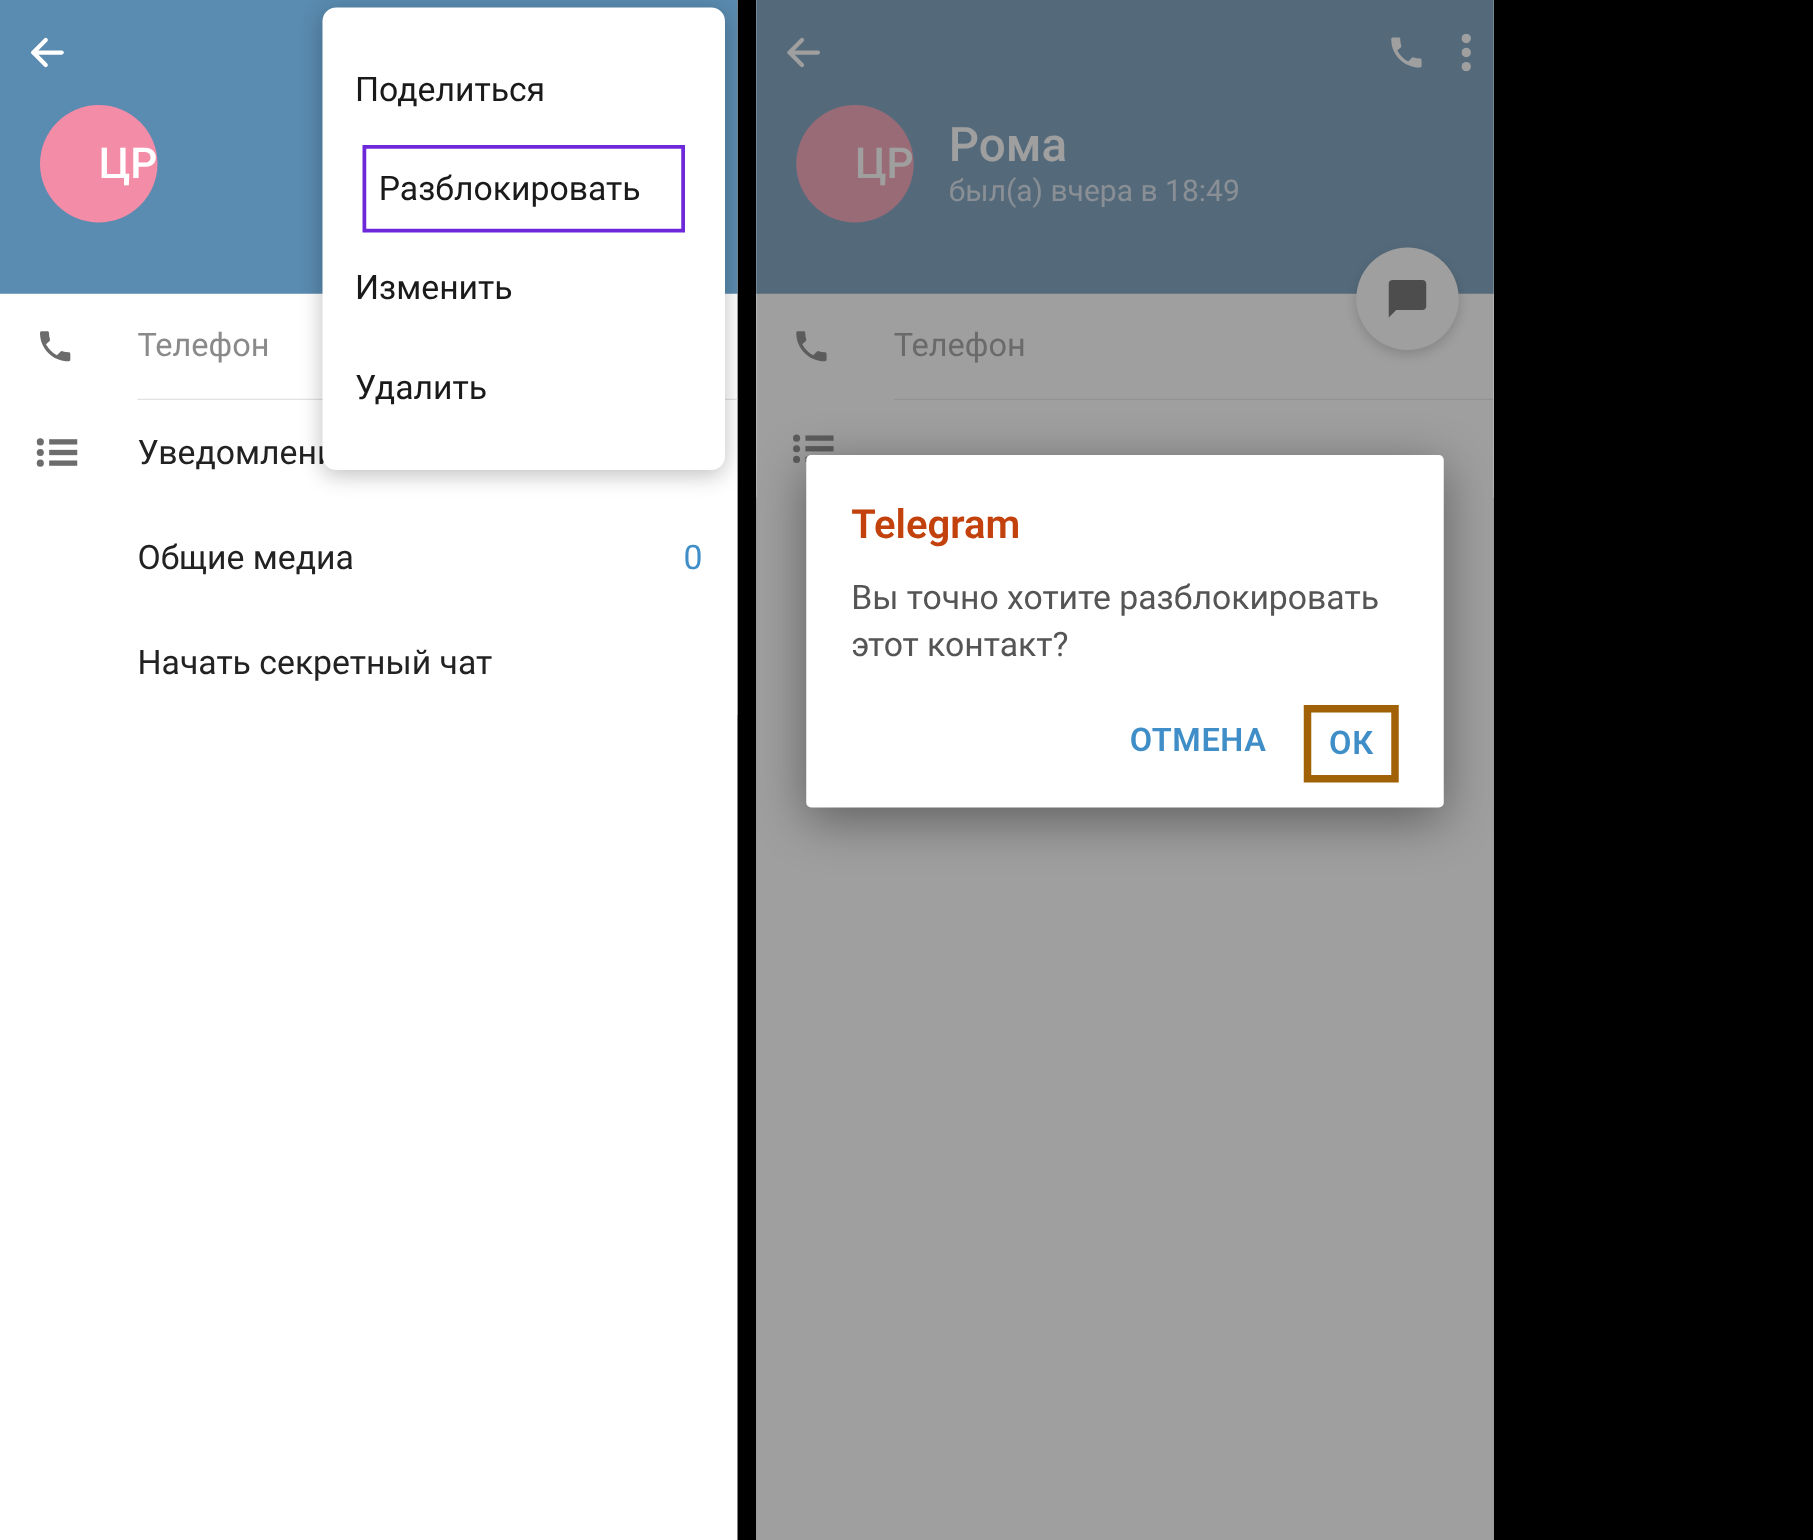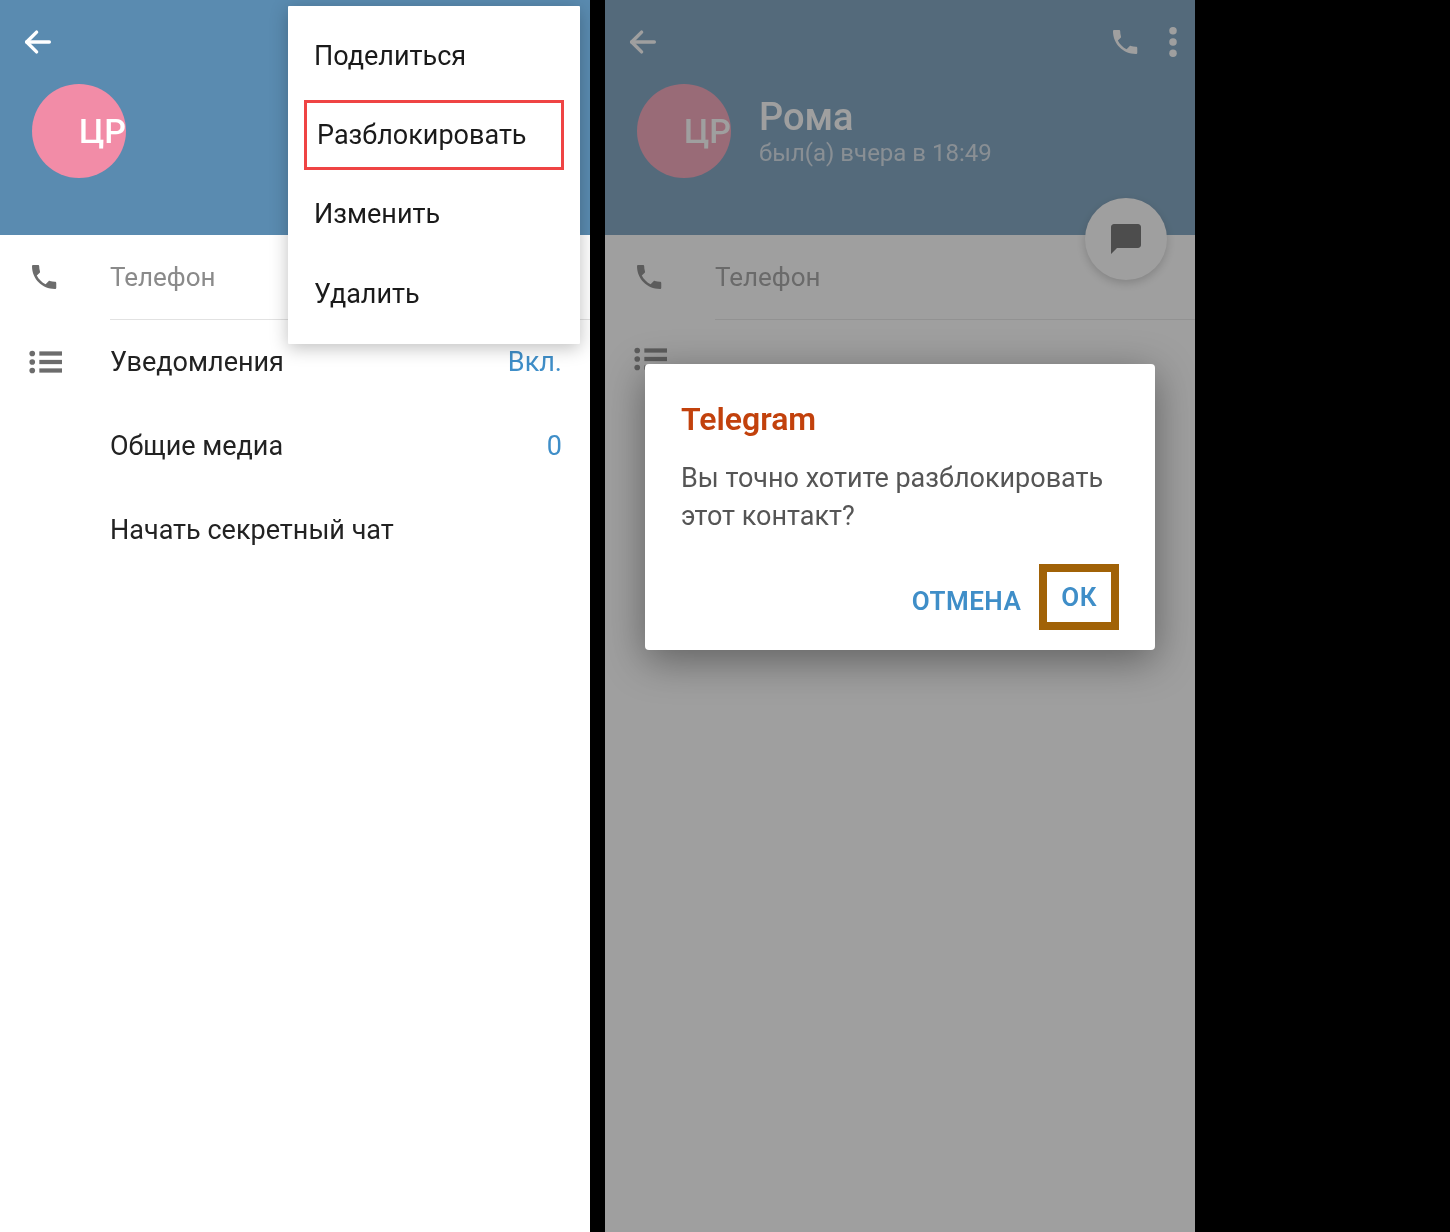--- a/index.html
+++ b/index.html
@@ -69,50 +69,50 @@
   .fab {
     position:absolute; right:28px; top:198px;
     width:82px; height:82px; border-radius:50%;
     background:#fff; box-shadow:0 3px 10px rgba(0,0,0,0.25);
     display:flex; align-items:center; justify-content:center;
   }
 
   
   .menu {
     position:absolute; top:6px; right:10px;
-    width:292px; background:#fff;
+    width:322px; background:#fff;
     box-shadow:0 4px 18px rgba(0,0,0,0.25);
-    border-radius:1px;
-    padding: 10px 0;
+    border-radius:11px;
+    padding: 26px 0;
     z-index:10;
   }
   .menu-item {
     padding: 24px 26px;
     font-size:27px; color:#1a1a1a;
   }
-  .highlight { border:3px solid #ef4444; margin:4px 16px; padding:16px 10px; }
+  .highlight { border:3px solid #6d28d9; margin:4px 32px; padding:16px 10px; }
 
   
   .dim {
     position:absolute; inset:0;
     background: rgba(80,80,80,0.55);
     z-index:5;
   }
   .dialog {
     position:absolute; z-index:6;
     left:40px; right:40px; top:364px;
     background:#fff; border-radius:4px;
     padding: 36px 36px 20px 36px;
     box-shadow:0 10px 40px rgba(0,0,0,0.4);
   }
   .dlg-title { font-size:32px; font-weight:600; color:#c2410c; margin-bottom:22px; }
   .dlg-body { font-size:27px; color:#555; line-height:1.4; margin-bottom:28px; }
-  .dlg-actions { display:flex; justify-content:flex-end; align-items:flex-end; }
+  .dlg-actions { display:flex; justify-content:flex-end; gap:12px; align-items:flex-start; }
   .dlg-btn { font-size:26px; font-weight:600; color:#3f8ec8; padding:14px 18px; letter-spacing:0.5px; }
-  .ok-box { border:8px solid #a16207; padding:10px 14px; }
+  .ok-box { border:6px solid #a16207; padding:10px 14px; }
 
   svg { display:block; }
 </style>
 </head>
 <body>
 
 <div class="pane pane-left">
   <div class="hdr">
     <div class="hdr-top">
       <div class="hdr-back">

